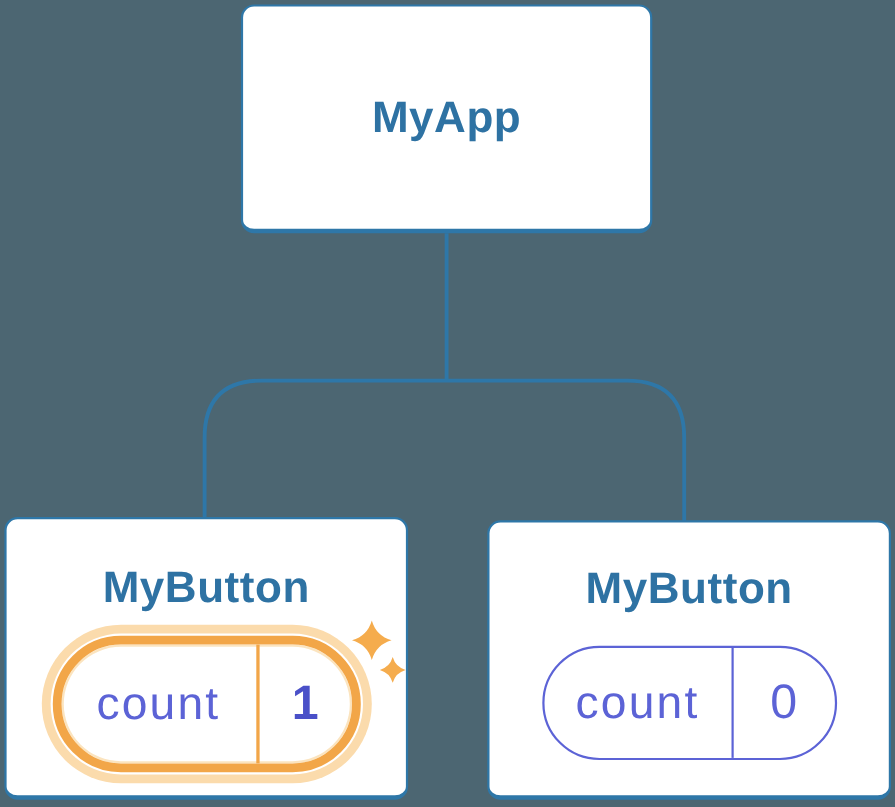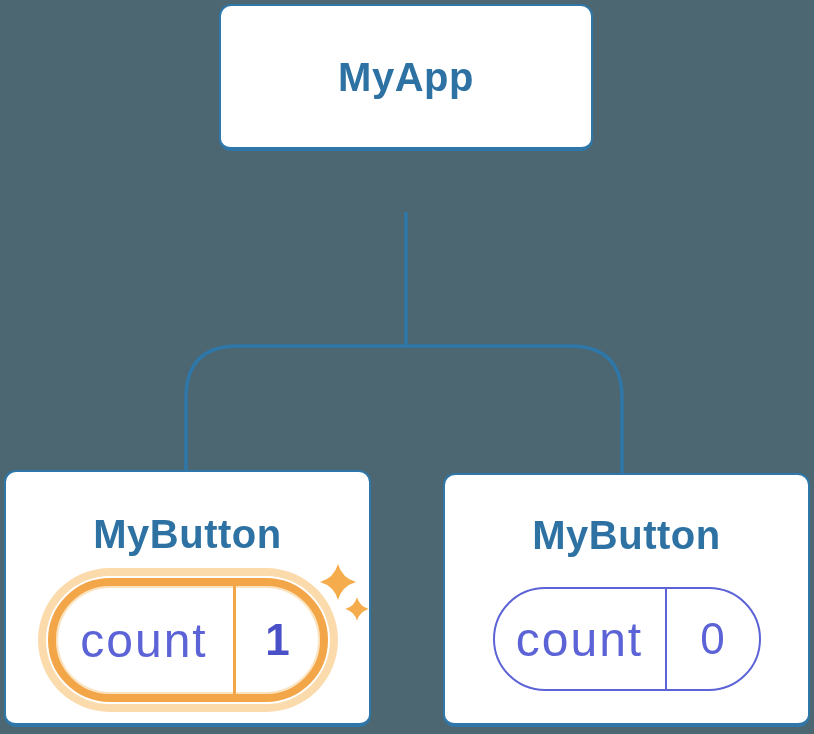--- a/index.html
+++ b/index.html
@@ -31,21 +31,21 @@
     border: 2.5px solid var(--line, #2E77A8);
     border-bottom-width: 4.5px;
     border-radius: 12px;
     display: flex;
     flex-direction: column;
     align-items: center;
     box-sizing: border-box;
   }
   .node-root {
     left: 219px; top: 4px;
-    width: 374px; height: 147px;
+    width: 374px; height: 208px;
     justify-content: center;
   }
   .node-child-left {
     left: 4px; top: 470px;
     width: 367px; height: 257px;
     padding-top: 40px;
   }
   .node-child-right {
     left: 443px; top: 473px;
     width: 367px; height: 254px;
@@ -80,21 +80,21 @@
     height: 104px;
     border: 2.5px solid var(--purple, #5C63D6);
   }
   .pill-cell {
     display: flex;
     align-items: center;
     justify-content: center;
   }
   .cell-name {
     flex: 1;
-    font-size: 48px;
+    font-size: 42px;
     letter-spacing: 2px;
     color: var(--purple, #5C63D6);
   }
   .pill-highlighted .cell-name { border-right: 3px solid var(--orange, #F2A648); }
   .pill-plain .cell-name { border-right: 2.5px solid var(--purple, #5C63D6); }
   .cell-value {
     font-size: 44px;
     color: var(--purple, #5C63D6);
   }
   .pill-highlighted .cell-value {

